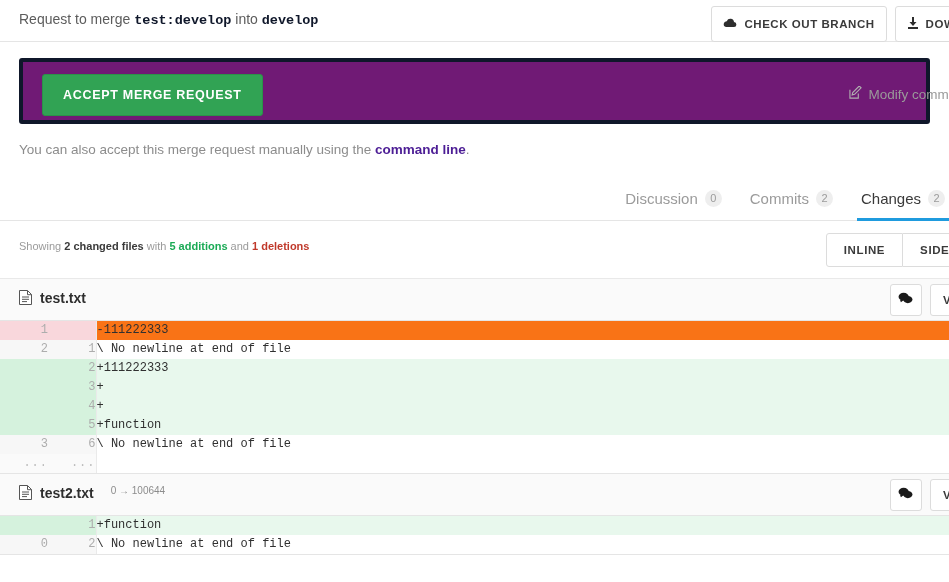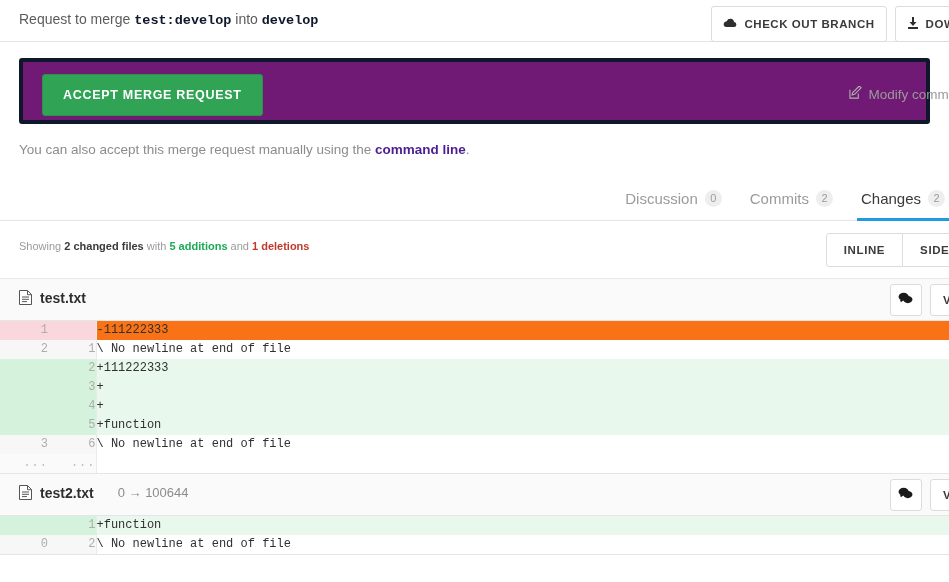--- a/index.html
+++ b/index.html
@@ -195,23 +195,23 @@
     display: flex;
     align-items: flex-start;
     gap: 8px;
     font-size: 14px;
     font-weight: bold;
     color: #2e2e2e;
     white-space: nowrap;
   }
   .file-name .mode {
     font-weight: normal;
-    font-size: 13px;
+    font-size: 10px;
     color: #8c8c8c;
-    margin-left: 16px;
+    margin-left: 9px;
   }
   .file-actions {
     position: absolute;
     right: -100px; top: 5px;
     display: flex;
     gap: 8px;
     white-space: nowrap;
   }
   .icon-btn {
     width: 32px; height: 32px;

